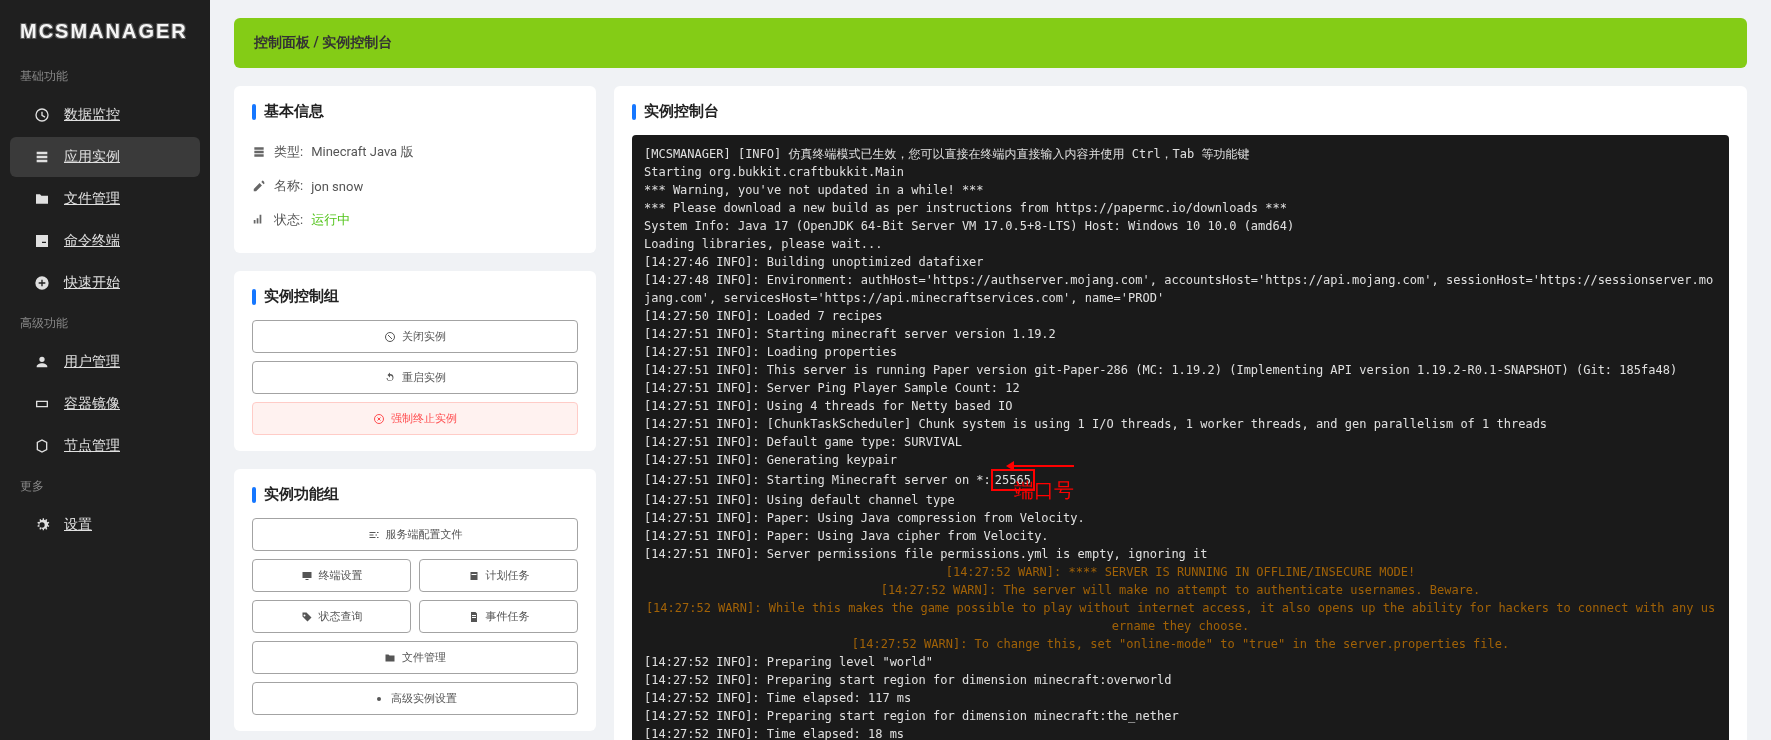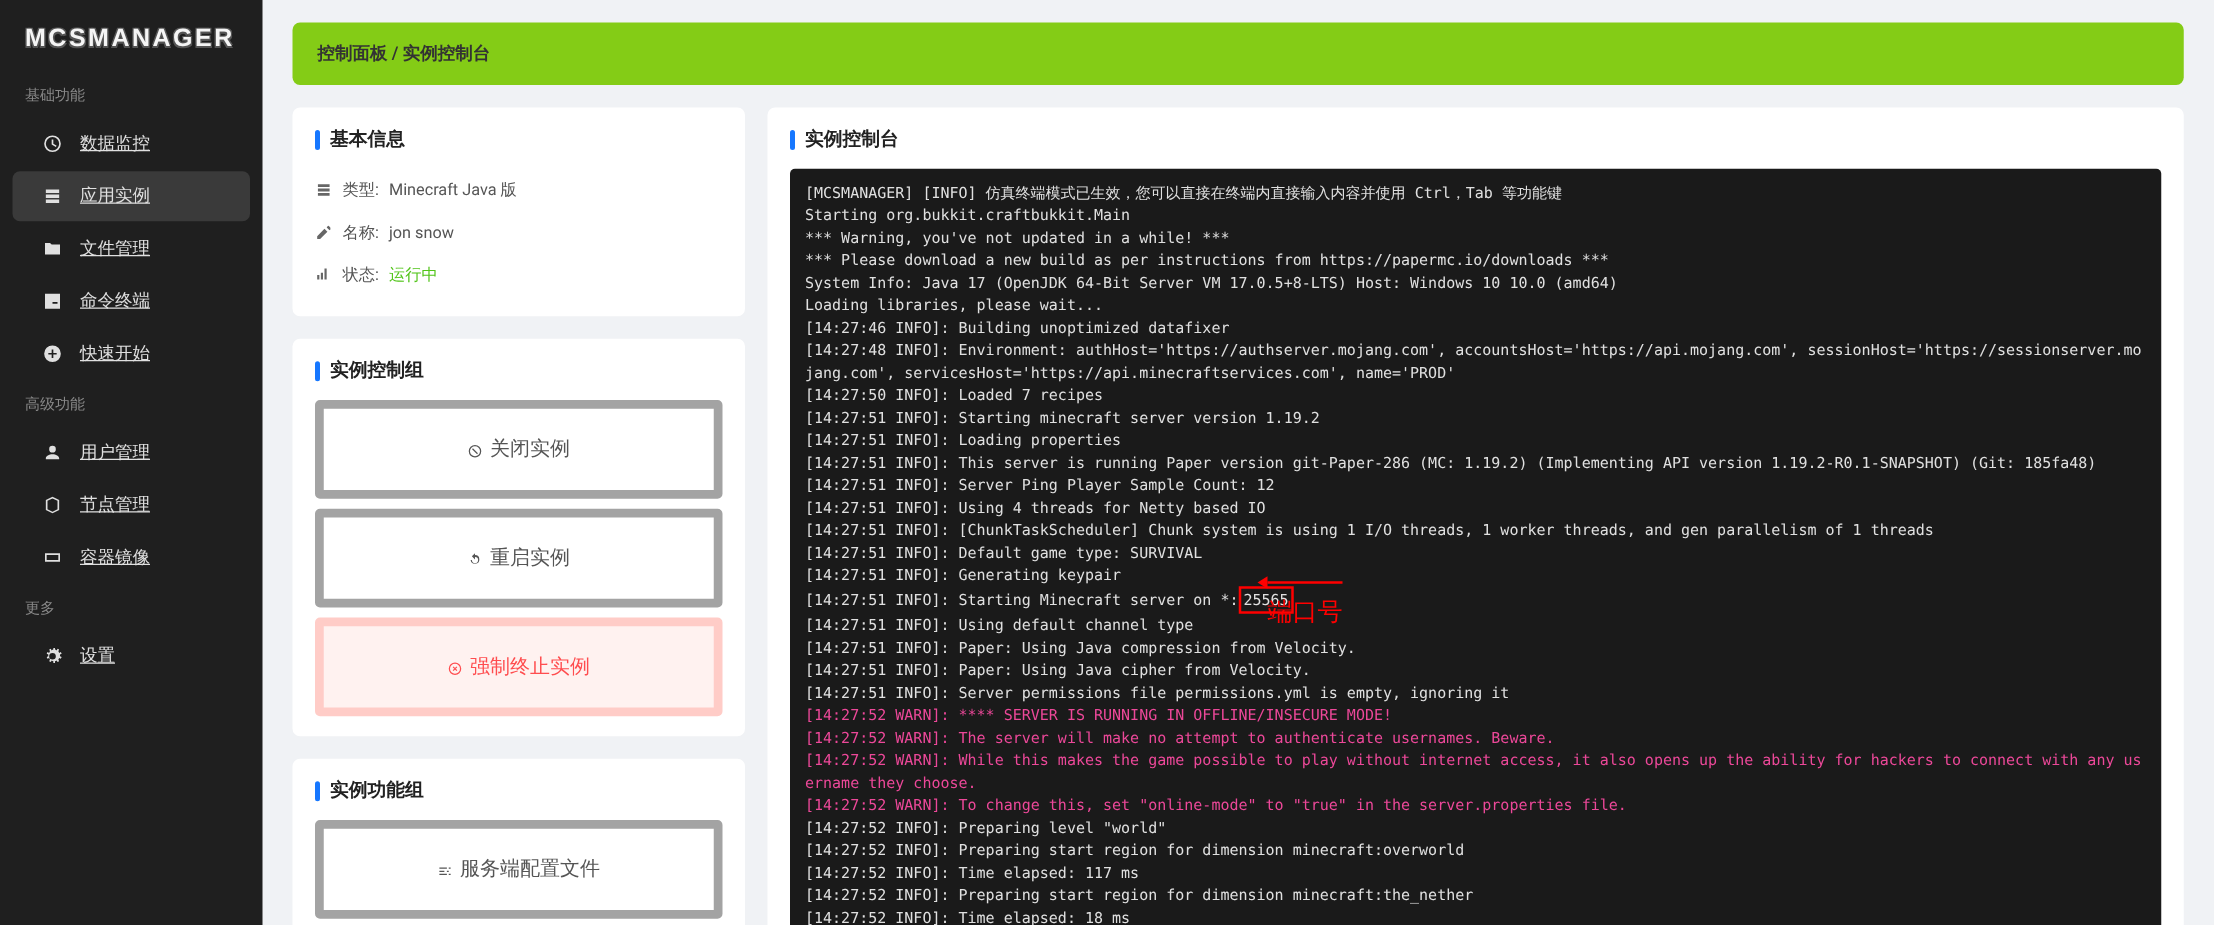--- a/index.html
+++ b/index.html
@@ -16,30 +16,30 @@
     .breadcrumb-bar { background: #84cc16; border-radius: 6px; padding: 16px 20px; font-size: 14px; color: #333; font-weight: 600; }
     .content-row { display: flex; gap: 18px; align-items: flex-start; }
     .left-col { width: 362px; flex-shrink: 0; display: flex; flex-direction: column; gap: 18px; }
     .right-col { flex: 1; min-width: 0; }
     .card { background: #fff; border-radius: 6px; padding: 16px 18px; }
     .card-header { display: flex; align-items: center; gap: 8px; font-size: 15px; font-weight: 700; color: #222; margin-bottom: 14px; }
     .card-header::before { content: ""; width: 4px; height: 16px; background: #1677ff; border-radius: 2px; }
     .info-line { display: flex; align-items: center; gap: 8px; font-size: 13px; color: #555; padding: 8px 0; }
     .info-line .icon { width: 14px; height: 14px; fill: #666; display: inline-flex; }
     .status-running { color: #52c41a; }
-    .btn { display: flex; align-items: center; justify-content: center; gap: 6px; border: 7px solid #a3a3a3; background: #fff; border-radius: 4px; padding: 22px 12px; font-size: 16px; color: #555; cursor: pointer; width: 100%; margin-bottom: 8px; }
+    .btn { display: flex; align-items: center; justify-content: center; gap: 6px; border: 1px solid #a3a3a3; background: #fff; border-radius: 4px; padding: 8px 12px; font-size: 11px; color: #555; cursor: pointer; width: 100%; margin-bottom: 8px; }
     .btn:last-child { margin-bottom: 0; }
     .btn.danger { color: #ff4d4f; border-color: #ffccc7; background: #fff2f0; }
     .btn .icon { width: 12px; height: 12px; fill: currentColor; }
     .btn-row { display: flex; gap: 8px; margin-bottom: 8px; }
     .btn-row:last-child { margin-bottom: 0; }
     .btn-row .btn { margin-bottom: 0; }
     .terminal { background: #1a1a1a; border-radius: 4px; padding: 10px 12px; font-family: "Consolas", "Monaco", monospace; font-size: 12px; line-height: 1.5; color: #e0e0e0; min-height: 520px; overflow: auto; position: relative; }
     .term-line { white-space: pre-wrap; word-break: break-all; }
-    .term-warn { color: #ec4899; }
+    .term-warn { color: #a16207; text-align: center; }
     .port-box { border: 2px solid #ff0000; padding: 0 2px; display: inline-block; }
     .annotation { position: absolute; color: #ff0000; font-size: 20px; font-family: "Microsoft YaHei", sans-serif; display: flex; align-items: center; gap: 8px; flex-direction: column; }
     .arrow { width: 60px; height: 2px; background: #ff0000; position: relative; }
     .arrow::before { content: ""; position: absolute; left: -8px; top: -4px; border-right: 8px solid #ff0000; border-top: 5px solid transparent; border-bottom: 5px solid transparent; }
   </style>
 </head>
 <body>
 
 <div class="container">
   <aside class="sidebar">
@@ -94,32 +94,32 @@
       <span class="icon">
           <svg viewBox="0 0 24 24">
             <path d="M12 12a4 4 0 100-8 4 4 0 000 8zm0 2c-4 0-8 2-8 5v1h16v-1c0-3-4-5-8-5z"></path>
           </svg>
         </span>
       <span>用户管理</span>
     </div>
     <div class="nav-item">
       <span class="icon">
           <svg viewBox="0 0 24 24">
+            <path d="M3 7h18v10H3V7zm2 2v6h14V9H5z"></path>
+          </svg>
+        </span>
+      <span>容器镜像</span>
+    </div>
+    <div class="nav-item">
+      <span class="icon">
+          <svg viewBox="0 0 24 24">
             <path d="M12 2l8 4v12l-8 4-8-4V6l8-4zm0 2.2L6 7v10l6 3 6-3V7l-6-2.8z"></path>
           </svg>
         </span>
       <span>节点管理</span>
-    </div>
-    <div class="nav-item">
-      <span class="icon">
-          <svg viewBox="0 0 24 24">
-            <path d="M3 7h18v10H3V7zm2 2v6h14V9H5z"></path>
-          </svg>
-        </span>
-      <span>容器镜像</span>
     </div>
 
     <div class="section-label">更多</div>
     <div class="nav-item">
       <span class="icon">
           <svg viewBox="0 0 24 24">
             <path d="M12 8a4 4 0 100 8 4 4 0 000-8zm9 4l2 1-1 2-2-1a7 7 0 01-1 2l1 2-2 1-1-2a8 8 0 01-2 1v2h-2v-2a8 8 0 01-2-1l-1 2-2-1 1-2a7 7 0 01-1-2l-2 1-1-2 2-1a8 8 0 010-2l-2-1 1-2 2 1a7 7 0 011-2l-1-2 2-1 1 2a8 8 0 012-1V2h2v2a8 8 0 012 1l1-2 2 1-1 2a7 7 0 011 2l2-1 1 2-2 1a8 8 0 010 2z"></path>
           </svg>
         </span>
       <span>设置</span>

